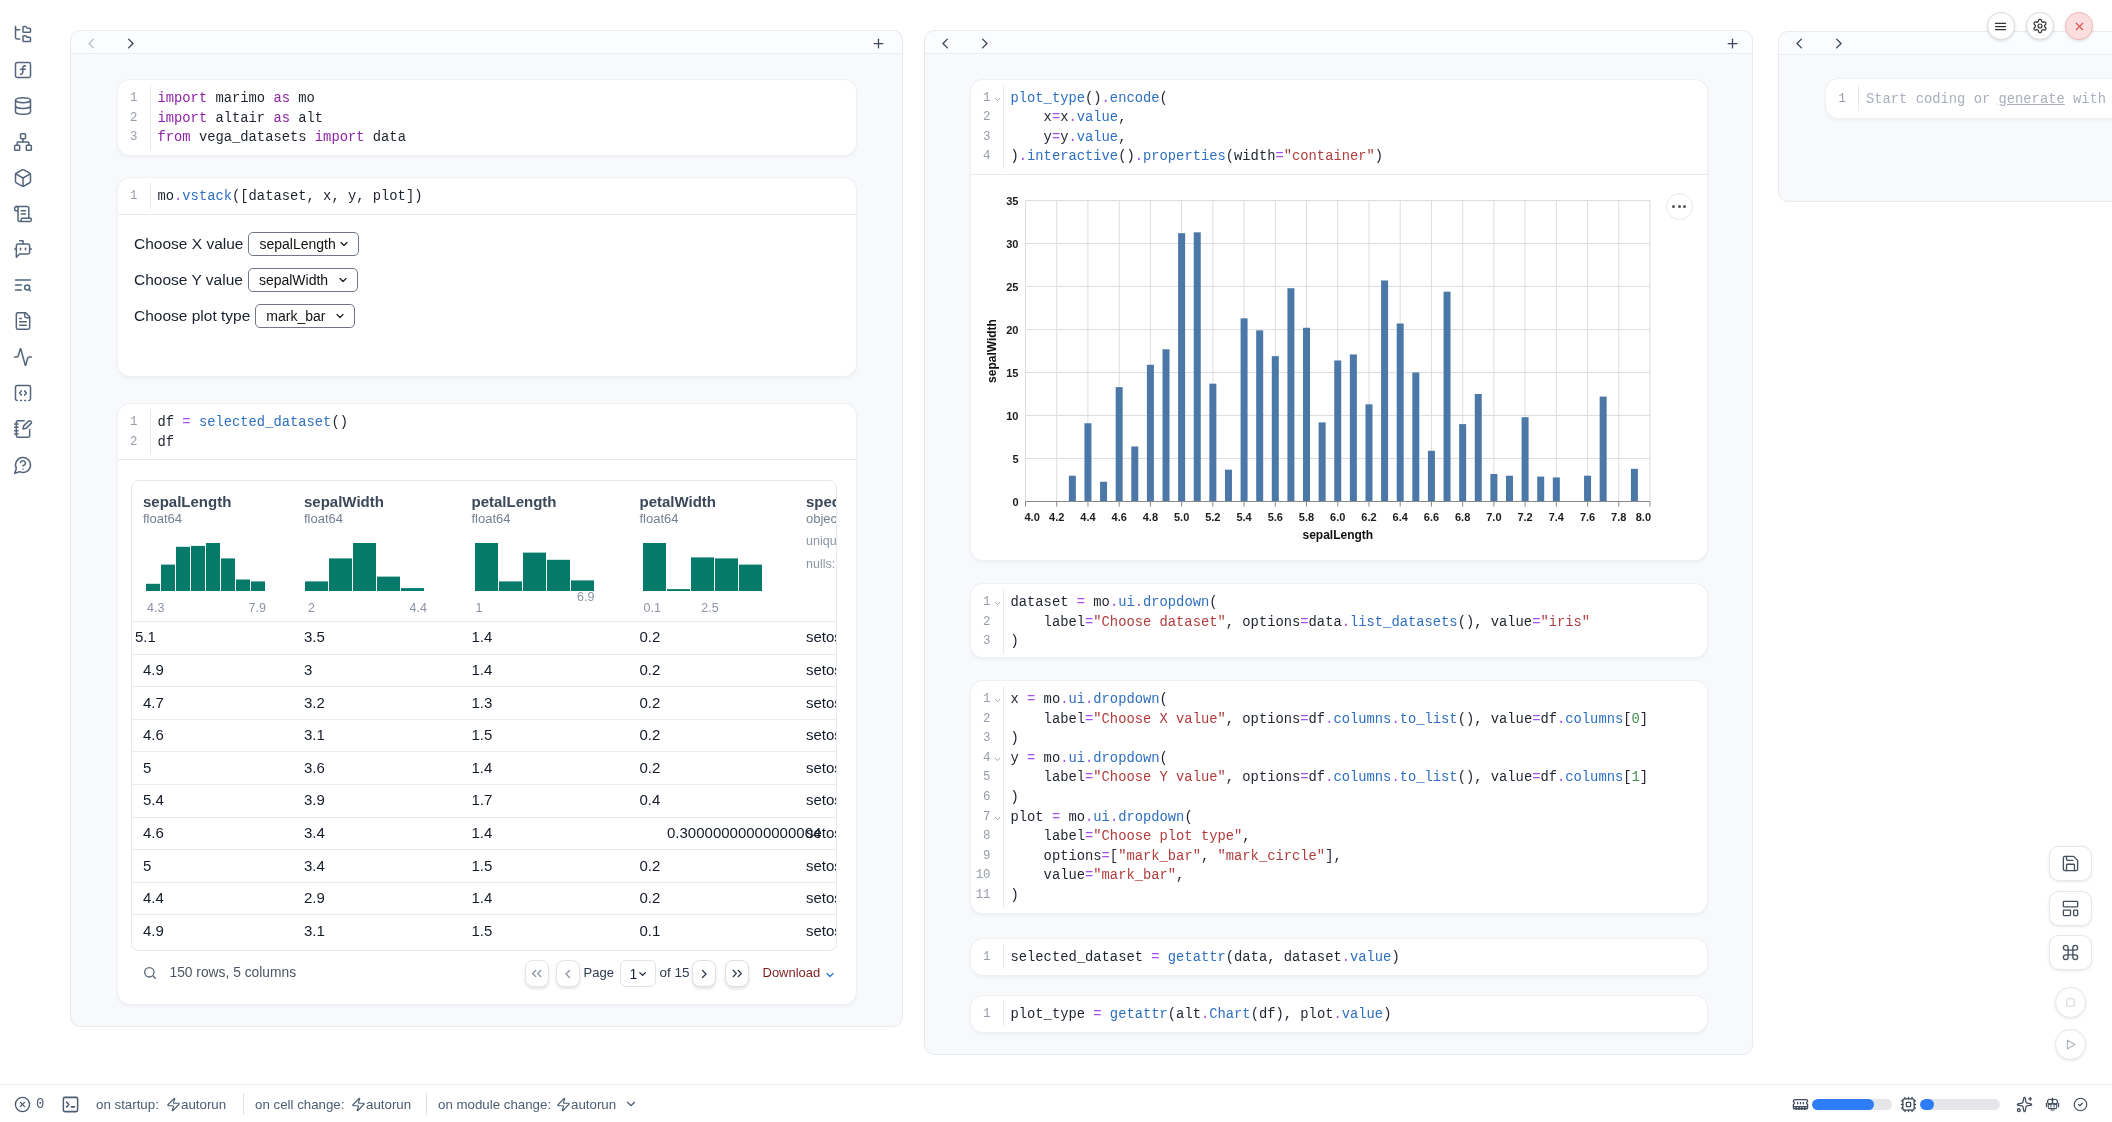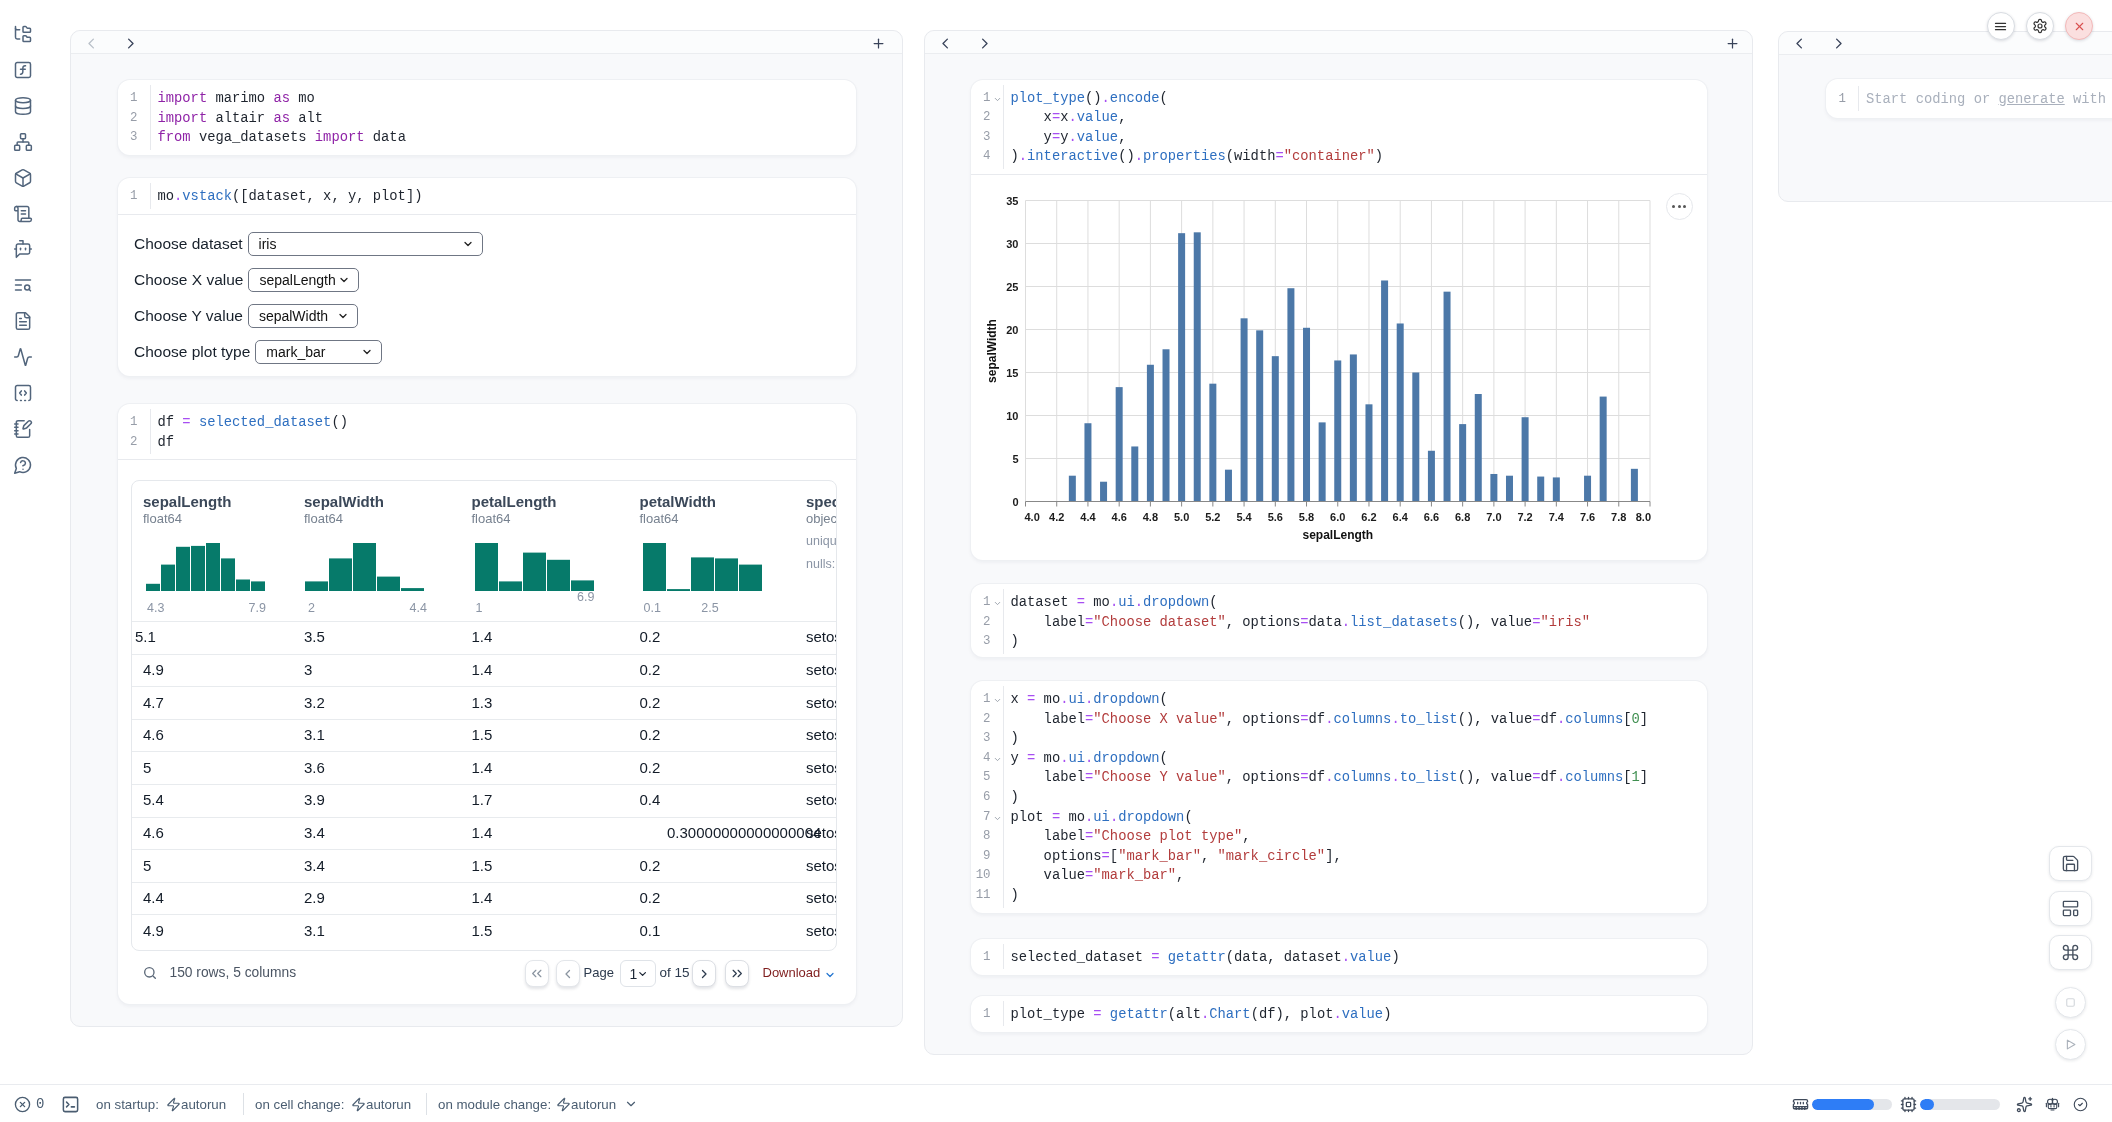--- a/index.html
+++ b/index.html
@@ -146,40 +146,34 @@
       <div class="ln"><span class="num">2</span><span class="ct"><span class="k">import</span> altair <span class="k">as</span> alt</span></div>
       <div class="ln"><span class="num">3</span><span class="ct"><span class="k">from</span> vega_datasets <span class="k">import</span> data</span></div>
     </div>
   </div>
 <div class="cell" style="left:117.5px;top:178px;width:738px;height:198px">
     <div class="code" style="border-bottom:1px solid #e8eaee">
       <div class="ln"><span class="num">1</span><span class="ct">mo<span class="o">.</span><span class="f">vstack</span>([dataset, x, y, plot])</span></div>
     </div>
     <div style="padding:17px 0 0 16.5px">
       <div class="drow">
-        <span>Choose dataset</span>
-        <span class="dd" style="width:235px">iris<svg class="" style="" width="12" height="12" viewBox="0 0 24 24" fill="none" stroke="#222" stroke-width="2.6" stroke-linecap="round" stroke-linejoin="round">
-            <path d="m6 9 6 6 6-6"></path>
-          </svg></span>
-      </div>
-      <div class="drow">
         <span>Choose X value</span>
         <span class="dd" style="width:111px">sepalLength<svg class="" style="" width="12" height="12" viewBox="0 0 24 24" fill="none" stroke="#222" stroke-width="2.6" stroke-linecap="round" stroke-linejoin="round">
             <path d="m6 9 6 6 6-6"></path>
           </svg></span>
       </div>
       <div class="drow">
         <span>Choose Y value</span>
         <span class="dd" style="width:110px">sepalWidth<svg class="" style="" width="12" height="12" viewBox="0 0 24 24" fill="none" stroke="#222" stroke-width="2.6" stroke-linecap="round" stroke-linejoin="round">
             <path d="m6 9 6 6 6-6"></path>
           </svg></span>
       </div>
       <div class="drow">
         <span>Choose plot type</span>
-        <span class="dd" style="width:127px">mark_bar<svg class="" style="" width="12" height="12" viewBox="0 0 24 24" fill="none" stroke="#222" stroke-width="2.6" stroke-linecap="round" stroke-linejoin="round">
+        <span class="dd" style="width:100px">mark_bar<svg class="" style="" width="12" height="12" viewBox="0 0 24 24" fill="none" stroke="#222" stroke-width="2.6" stroke-linecap="round" stroke-linejoin="round">
             <path d="m6 9 6 6 6-6"></path>
           </svg></span>
       </div>
     </div>
   </div>
 <div class="cell" style="left:117.5px;top:404px;width:738px;height:599.5px">
     <div class="code" style="border-bottom:1px solid #e8eaee">
       <div class="ln"><span class="num">1</span><span class="ct">df <span class="o">=</span> <span class="f">selected_dataset</span>()</span></div>
       <div class="ln"><span class="num">2</span><span class="ct">df</span></div>
     </div>

